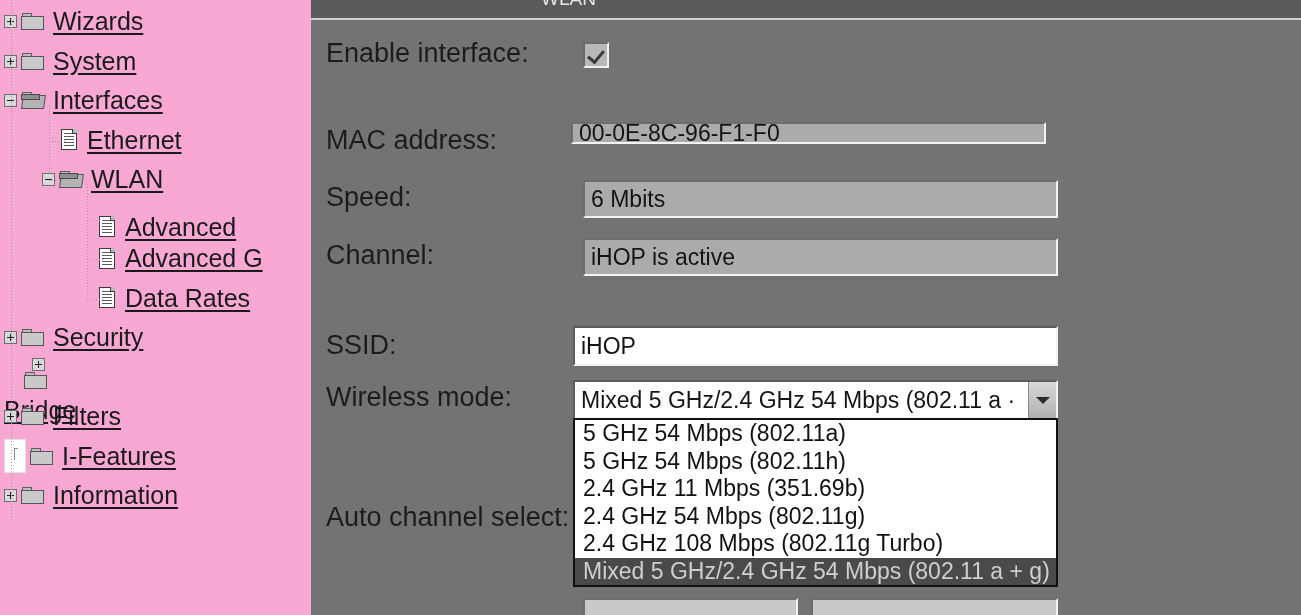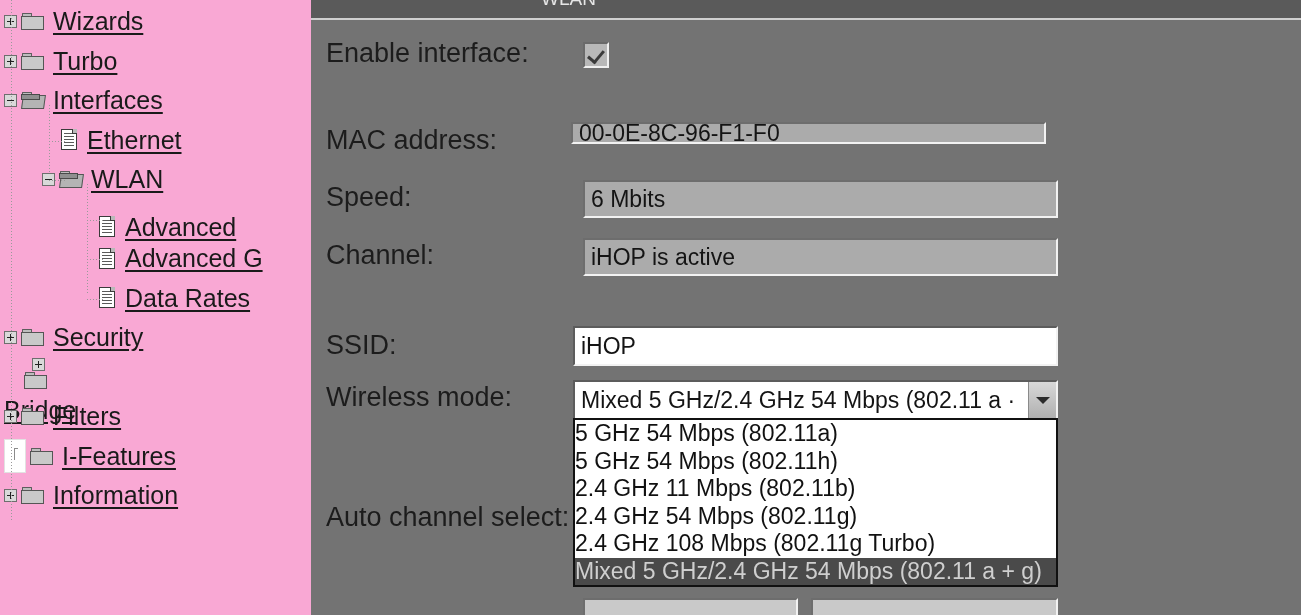--- a/index.html
+++ b/index.html
@@ -206,21 +206,21 @@
   .ddlist{
     position:absolute;
     background:#ffffff;
     border:2px solid #111;
     box-sizing:border-box;
     z-index:40;
   }
   .ddopt{
     height:27.5px;line-height:27.5px;
     font-size:23px;color:#111;
-    padding-left:0;white-space:nowrap;overflow:hidden;
+    padding-left:8px;white-space:nowrap;overflow:hidden;
   }
   .ddopt.sel{
     background:#4a4a4a;color:#cfcfcf;
   }
 
   .stub{
     position:absolute;
     box-sizing:border-box;
     background:#c9c9c9;
     border-top:2px solid #6d6d6d;
@@ -243,21 +243,21 @@
             <div class="body"></div>
           </div>
           <span class="nlabel">Wizards</span>
         </div>
         <div class="node" style="position: absolute; left: 4px; top: 41.5px;">
           <div class="expander plus"></div>
           <div class="ficon">
             <div class="tab"></div>
             <div class="body"></div>
           </div>
-          <span class="nlabel">Turbo</span>
+          <span class="nlabel">System</span>
         </div>
         <div class="node" style="position: absolute; left: 4px; top: 81px;">
           <div class="expander"></div>
           <div class="ficon open">
             <div class="tab"></div>
             <div class="body"></div>
             <div class="lid"></div>
           </div>
           <span class="nlabel">Interfaces</span>
         </div>
@@ -394,21 +394,21 @@
 
 
       <div class="lbl" style="top:482px;left:15px;">Auto channel select:</div>
 
       <div class="stub" style="top:578px;left:272px;width:215px;height:30px;"></div>
       <div class="stub" style="top:578px;left:500px;width:247px;height:30px;"></div>
 
       <div class="ddlist" id="ddlist" style="top:398px;left:262px;width:485px;">
           <div class="ddopt">5 GHz 54 Mbps (802.11a)</div>
           <div class="ddopt">5 GHz 54 Mbps (802.11h)</div>
-          <div class="ddopt">2.4 GHz 11 Mbps (802.11b)</div>
+          <div class="ddopt">2.4 GHz 11 Mbps (351.69b)</div>
           <div class="ddopt">2.4 GHz 54 Mbps (802.11g)</div>
           <div class="ddopt">2.4 GHz 108 Mbps (802.11g Turbo)</div>
           <div class="ddopt sel">Mixed 5 GHz/2.4 GHz 54 Mbps (802.11 a + g)</div>
         </div>
 
     </div>
   </div>
 </div>
 
 </body></html>

